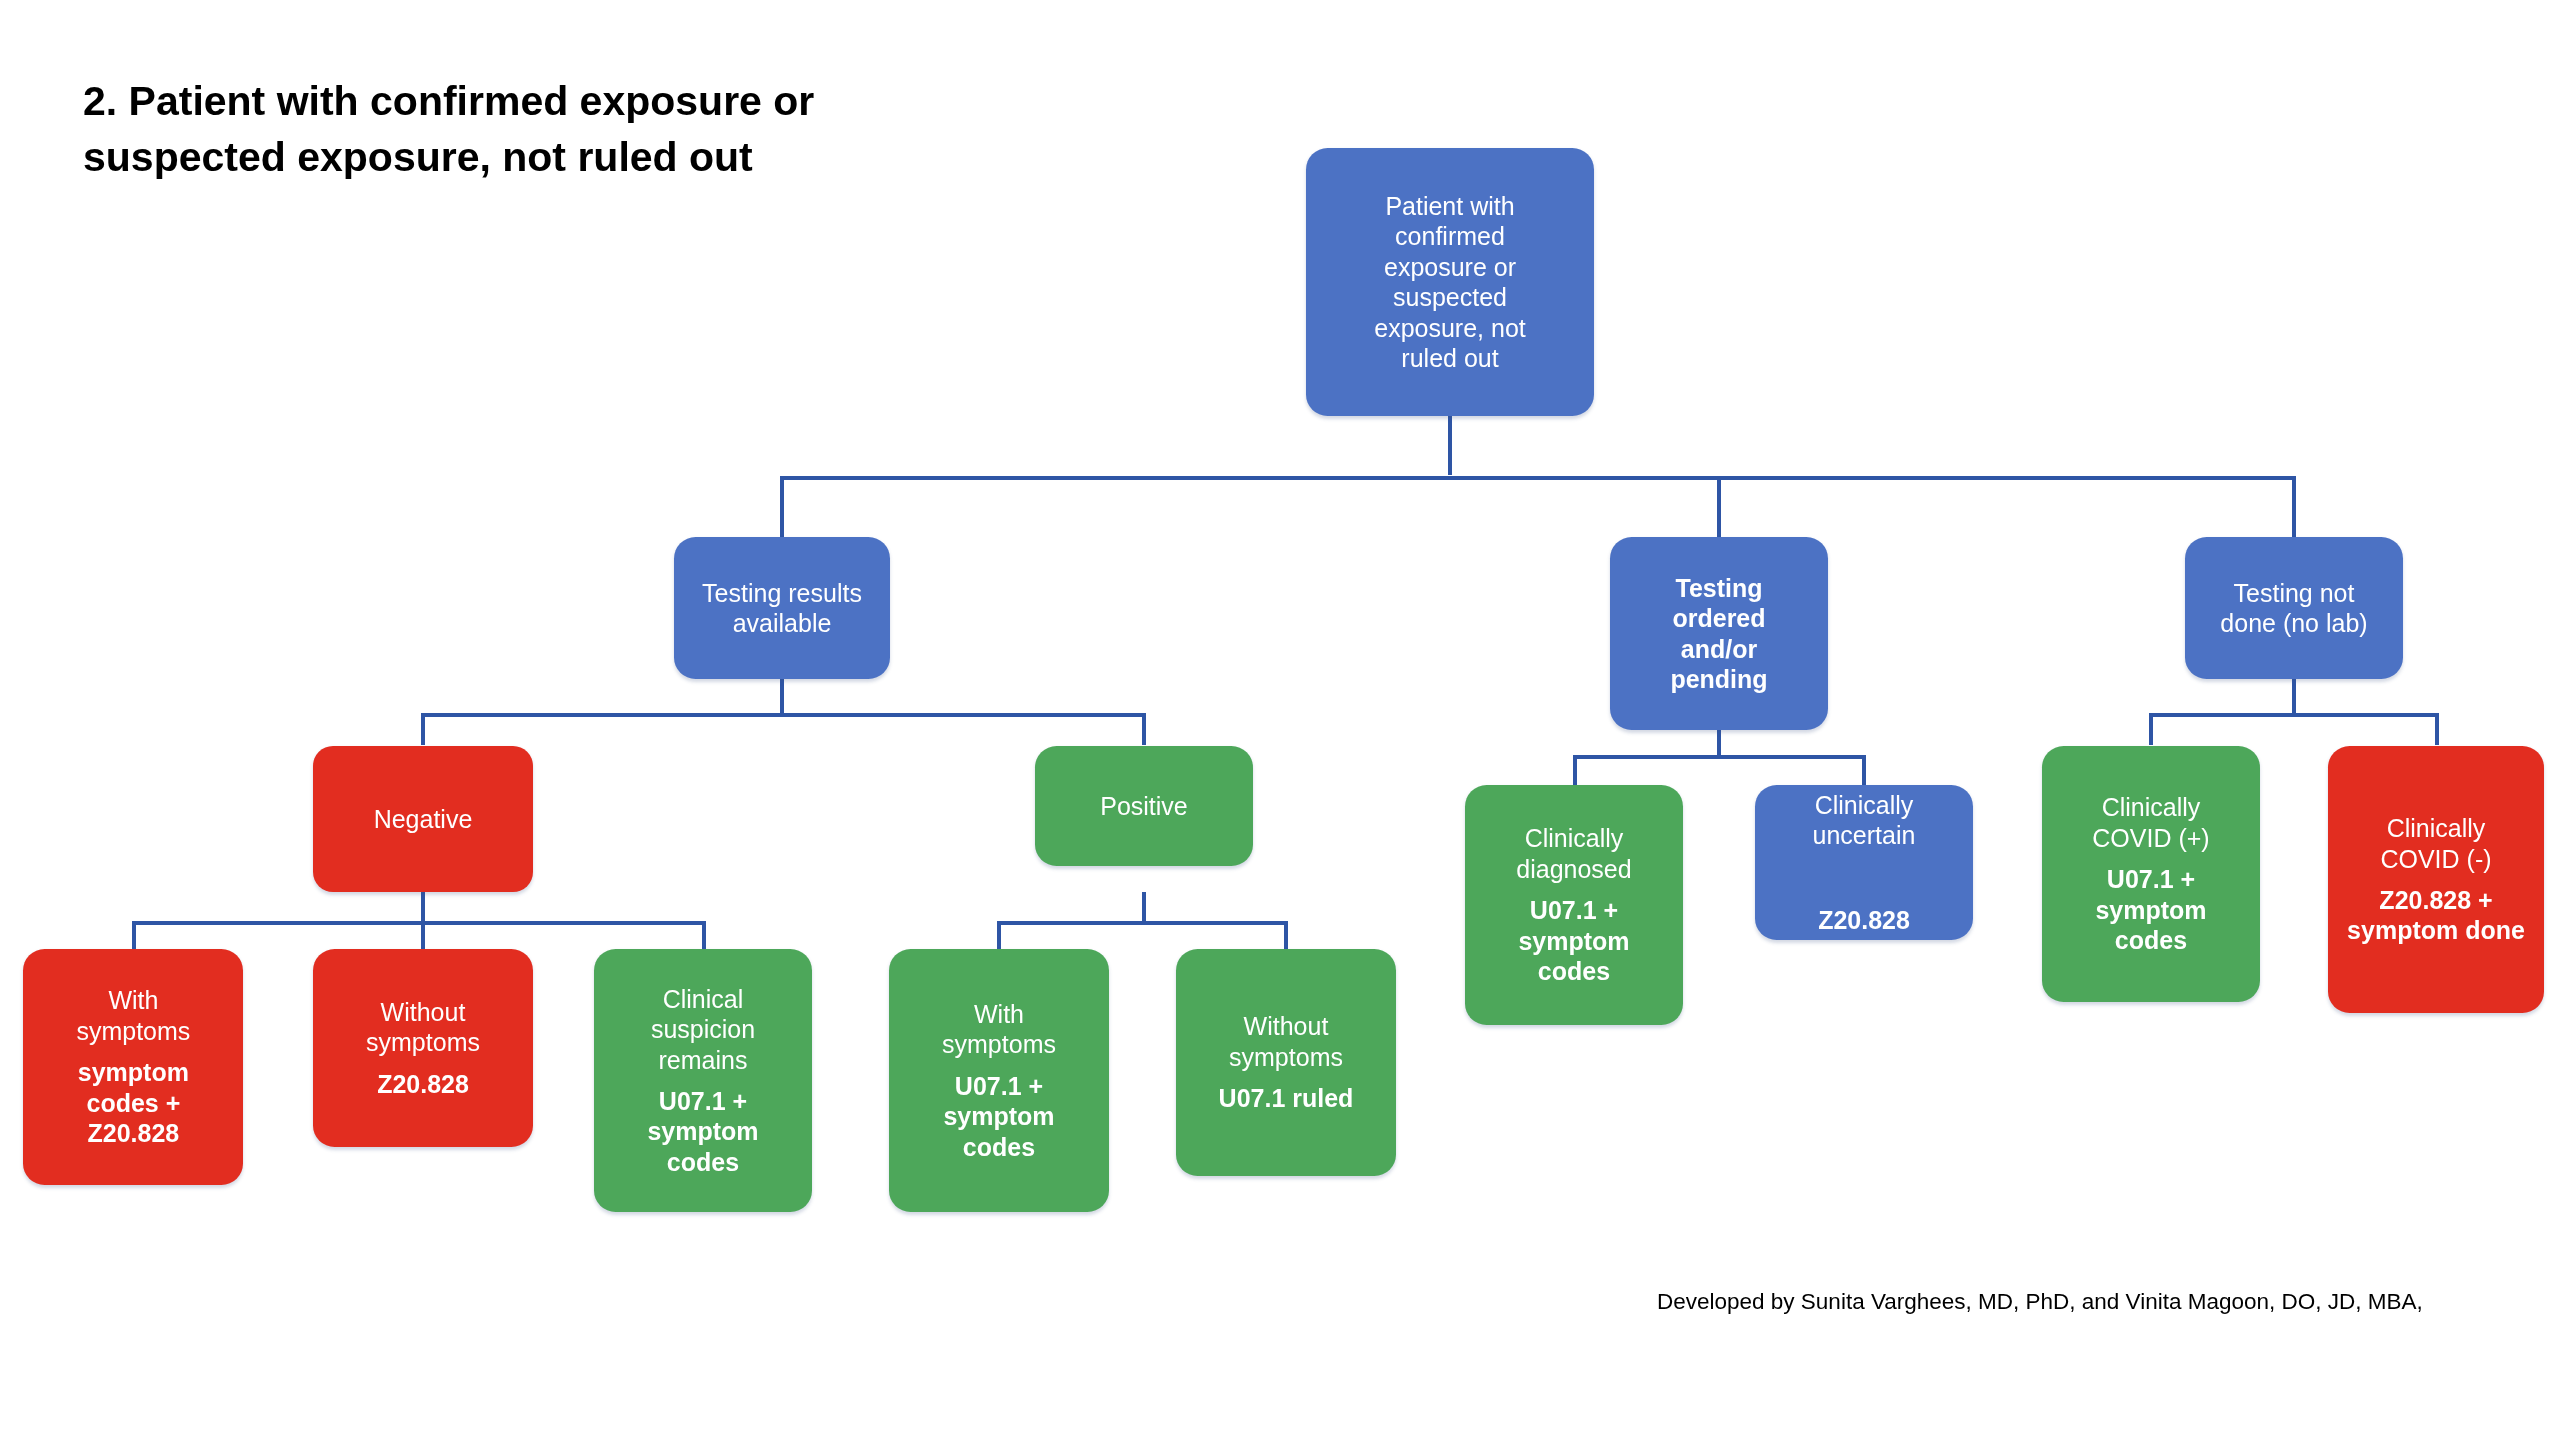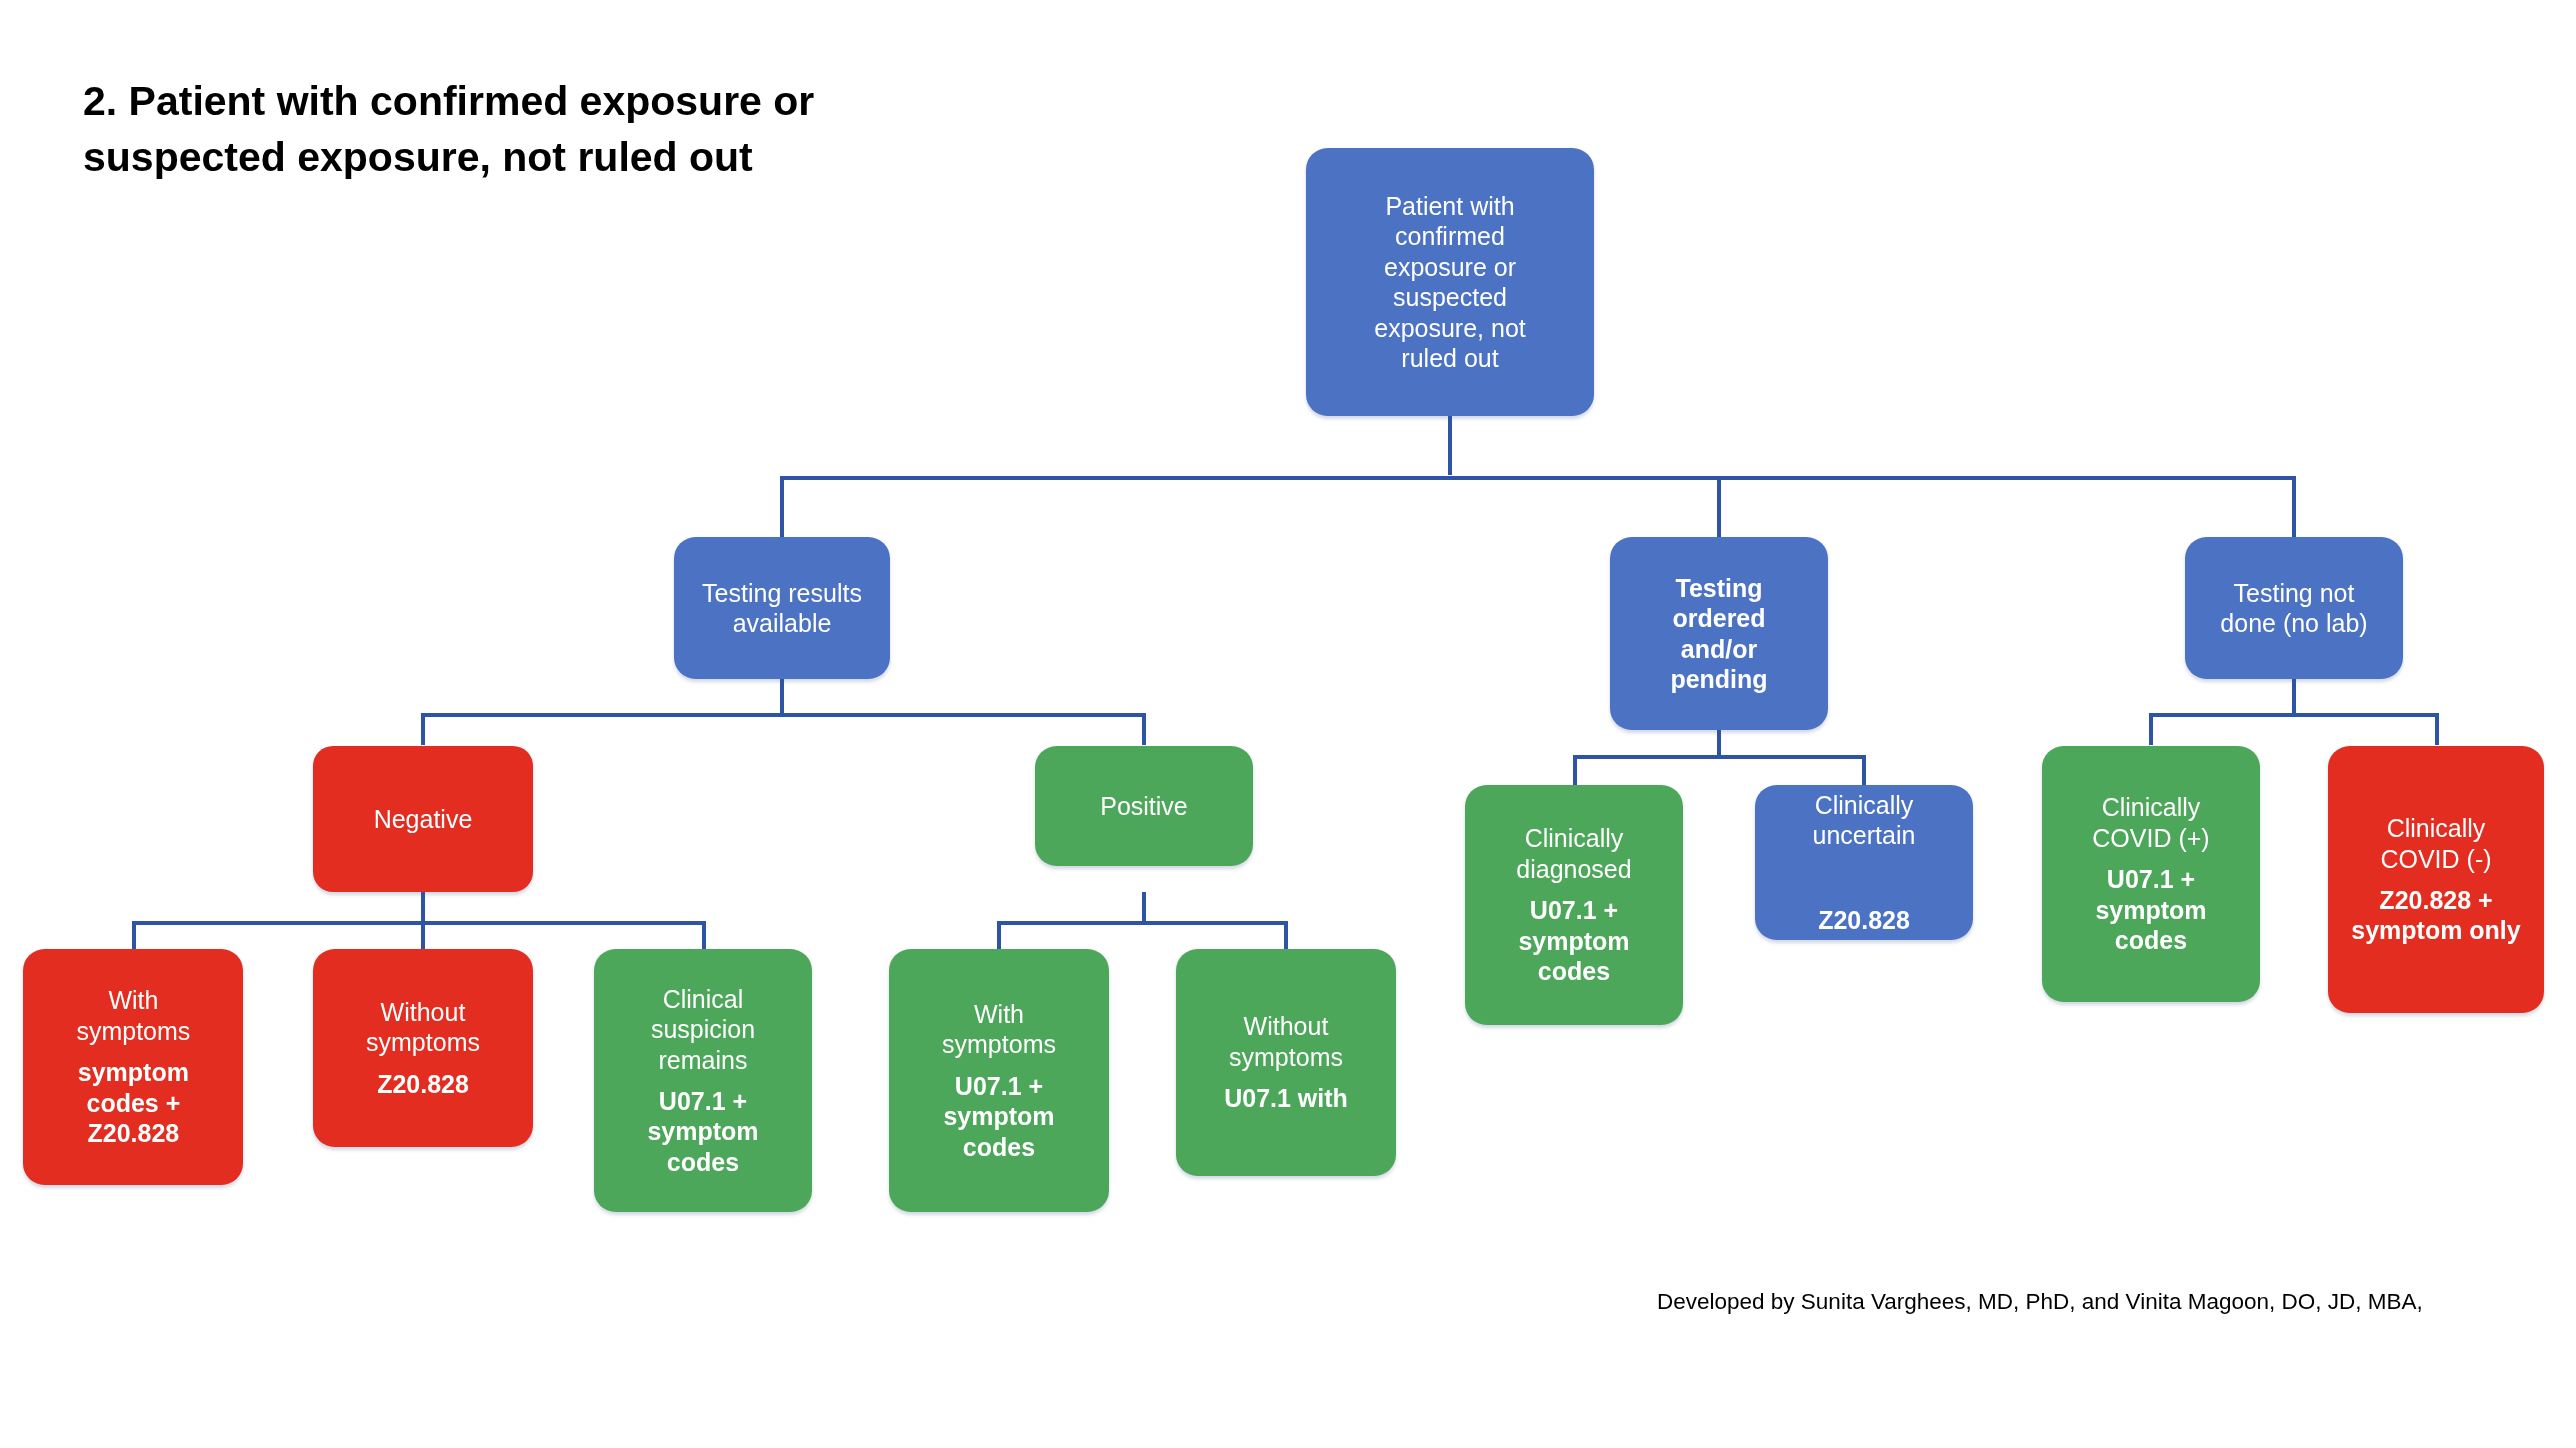--- a/index.html
+++ b/index.html
@@ -105,41 +105,41 @@
     <span class="code">U07.1 + symptom codes</span>
   </div>
 
   <div class="node green" style="left:889px;top:949px;width:220px;height:263px;padding:0 32px;">
     <span class="label">With symptoms</span>
     <span class="code">U07.1 + symptom codes</span>
   </div>
 
   <div class="node green" style="left:1176px;top:949px;width:220px;height:227px;padding:0 32px;">
     <span class="label">Without symptoms</span>
-    <span class="code">U07.1 with</span>
+    <span class="code">U07.1 ruled</span>
   </div>
 
   <div class="node green" style="left:1465px;top:785px;width:218px;height:240px;padding:0 16px;">
     <span class="label">Clinically diagnosed</span>
     <span class="code">U07.1 + symptom codes</span>
   </div>
 
   <div class="node blue" style="left:1755px;top:785px;width:218px;height:155px;padding:12px 16px;gap:43px;">
     <span class="label">Clinically uncertain</span>
     <span class="code">Z20.828</span>
   </div>
 
   <div class="node green" style="left:2042px;top:746px;width:218px;height:256px;padding:0 18px;">
     <span class="label">Clinically COVID (+)</span>
     <span class="code">U07.1 + symptom codes</span>
   </div>
 
   <div class="node red" style="left:2328px;top:746px;width:216px;height:267px;padding:0 18px;">
     <span class="label">Clinically COVID (-)</span>
-    <span class="code">Z20.828 + symptom only</span>
+    <span class="code">Z20.828 + symptom done</span>
   </div>
 
   <div class="credit">
     <div>Developed by Sunita Varghees, MD, PhD, and Vinita Magoon, DO, JD, MBA,</div>
   </div>
 
 </div>
 
 
 </body></html>

